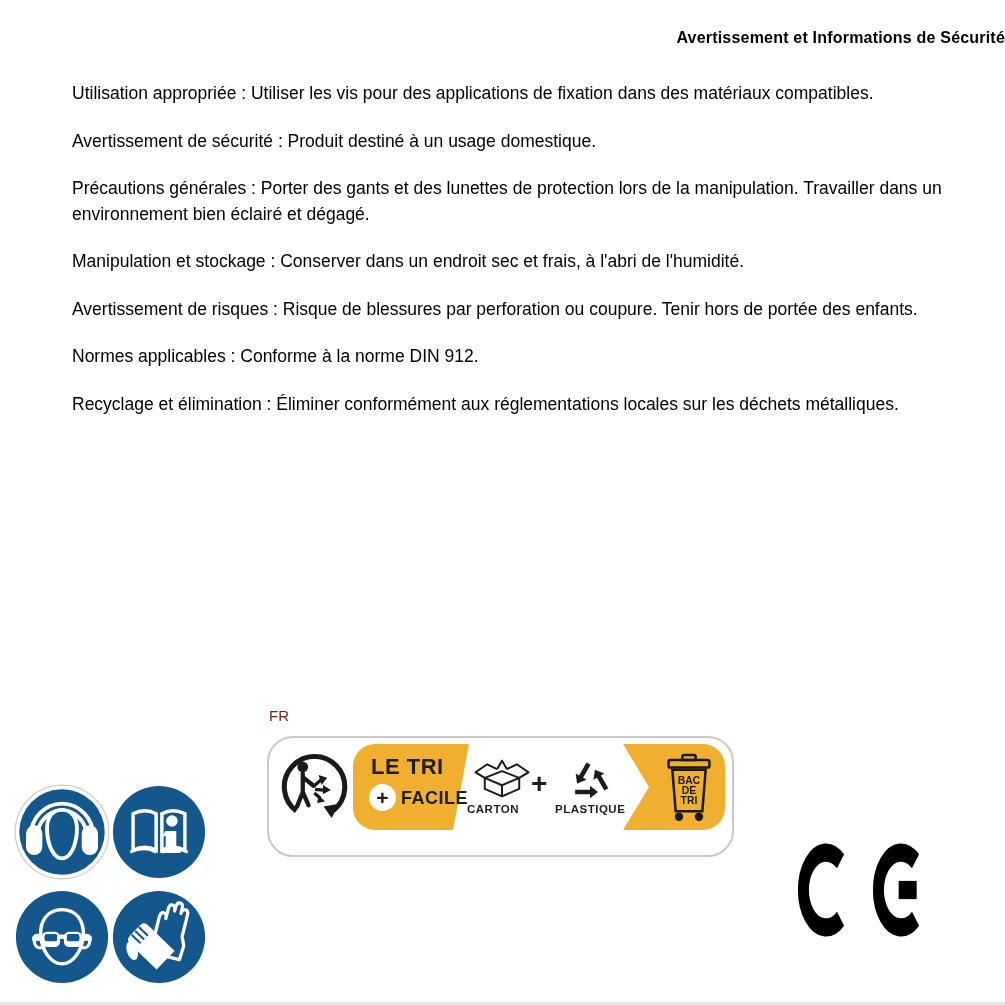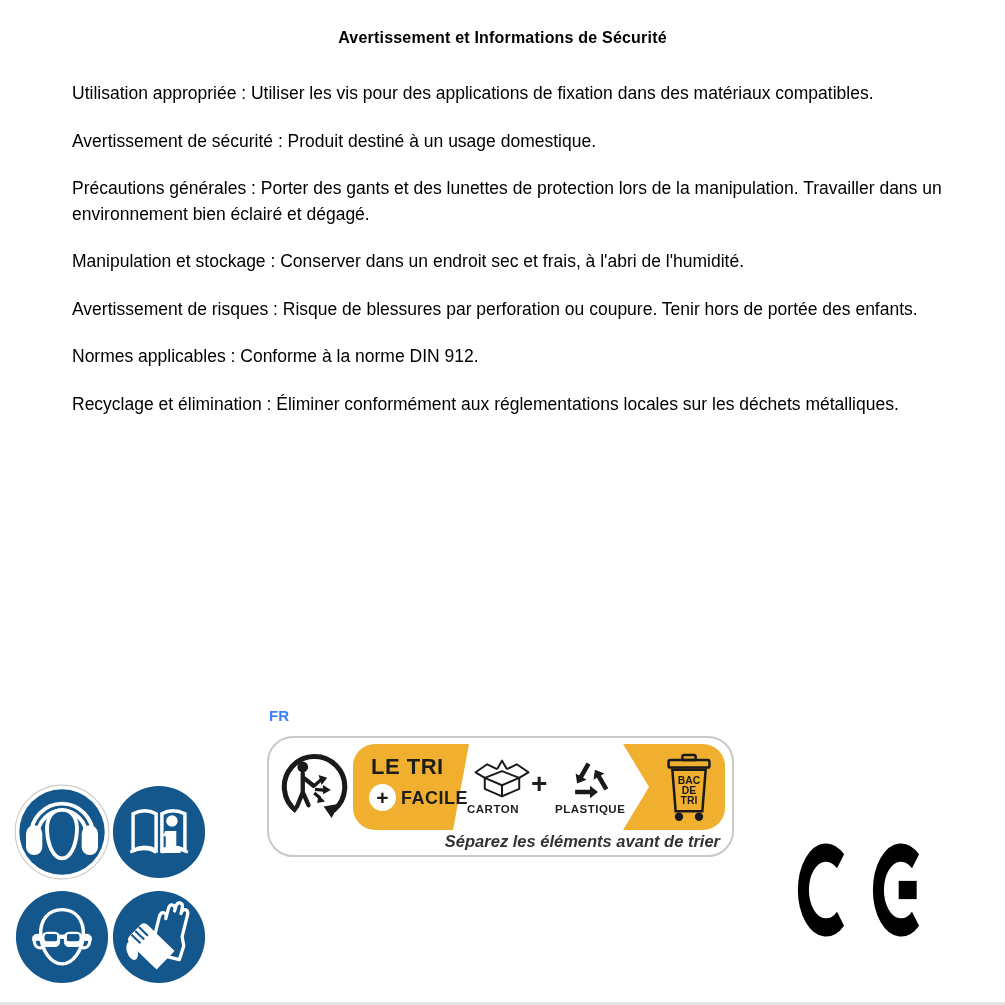--- a/index.html
+++ b/index.html
@@ -1,30 +1,30 @@
 <!DOCTYPE html>
 <html><head>
 <meta charset="utf-8">
 <style>
   html,body{margin:0;padding:0;background:#fff;}
   .page{position:relative;width:1005px;height:1005px;background:#fff;overflow:hidden;
         font-family:"Liberation Sans",sans-serif;color:#000;}
-  .title{position:absolute;top:29px;left:0;width:100%;text-align:center;
+  .title{position:absolute;top:29px;left:0;width:100%;text-align:right;
          font-size:16px;font-weight:bold;letter-spacing:.2px;}
   .paras{position:absolute;top:81px;left:72px;width:897px;font-size:17.5px;line-height:25.5px;}
   .paras p{margin:0 0 22px 0;}
 
   
   .ppe{position:absolute;left:14px;top:784px;width:194px;height:202px;}
   .ppe .cell{position:absolute;width:96px;height:96px;}
   .c1{left:0;top:0}.c2{left:97px;top:0}.c3{left:0;top:105px}.c4{left:97px;top:105px}
   .ppe svg{display:block;width:100%;height:100%;}
 
   
-  .fr-label{position:absolute;left:269px;top:707px;font-size:15px;font-weight:bold;color:#3b82f6;}
+  .fr-label{position:absolute;left:269px;top:707px;font-size:15px;font-weight:normal;color:#7f1d1d;}
   .infotri{position:absolute;left:267px;top:736px;width:467px;height:121px;background:#fff;
            border:2px solid #c9c9c9;border-radius:26px;box-sizing:border-box;padding-left:44px;}
   .triman{position:absolute;left:10px;top:7px;width:72px;height:80px;}
   .band{position:absolute;left:84px;top:6px;right:7px;height:86px;background:#F1AF30;border-radius:22px;}
   .band .white-chevron{position:absolute;left:100px;top:0;width:196px;height:100%;background:#fff;
         clip-path:polygon(16px 0, calc(100% - 26px) 0, 100% 50%, calc(100% - 26px) 100%, 0 100%);}
   .letri{position:absolute;left:16px;top:12px;color:#1d1d1b;font-weight:bold;line-height:1;}
   .letri .l1{font-size:22px;letter-spacing:.5px;margin-left:2px;}
   .letri .l2{display:flex;align-items:center;margin-top:6px;}
   .plus-circle{width:27px;height:27px;border-radius:50%;background:#fff;color:#1d1d1b;
@@ -178,21 +178,20 @@
           <path d="M10 20 L14 70 L46 70 L50 20 Z"></path>
         </g>
         <circle cx="18" cy="76.5" r="5" fill="#1a1a1a"></circle>
         <circle cx="42" cy="76.5" r="5" fill="#1a1a1a"></circle>
         <text x="30" y="37" text-anchor="middle" font-family="Liberation Sans, sans-serif" font-size="12.5" font-weight="bold" fill="#1a1a1a">BAC</text>
         <text x="30" y="49" text-anchor="middle" font-family="Liberation Sans, sans-serif" font-size="12.5" font-weight="bold" fill="#1a1a1a">DE</text>
         <text x="30" y="61" text-anchor="middle" font-family="Liberation Sans, sans-serif" font-size="12.5" font-weight="bold" fill="#1a1a1a">TRI</text>
       </svg>
     </div>
 
-    <div class="caption">Séparez les éléments avant de trier</div>
   </div>
 
 
   <div class="ce">
     <svg width="58" height="96" viewBox="0 0 100 100" preserveAspectRatio="none">
       <path d="M75.1 20.1 A39 39 0 1 0 75.1 79.9" fill="none" stroke="#000" stroke-width="19"></path>
     </svg>
     <svg width="58" height="96" viewBox="0 0 100 100" preserveAspectRatio="none">
       <path d="M75.1 20.1 A39 39 0 1 0 75.1 79.9" fill="none" stroke="#000" stroke-width="19"></path>
       <rect x="46" y="40.5" width="31" height="19" fill="#000"></rect>

